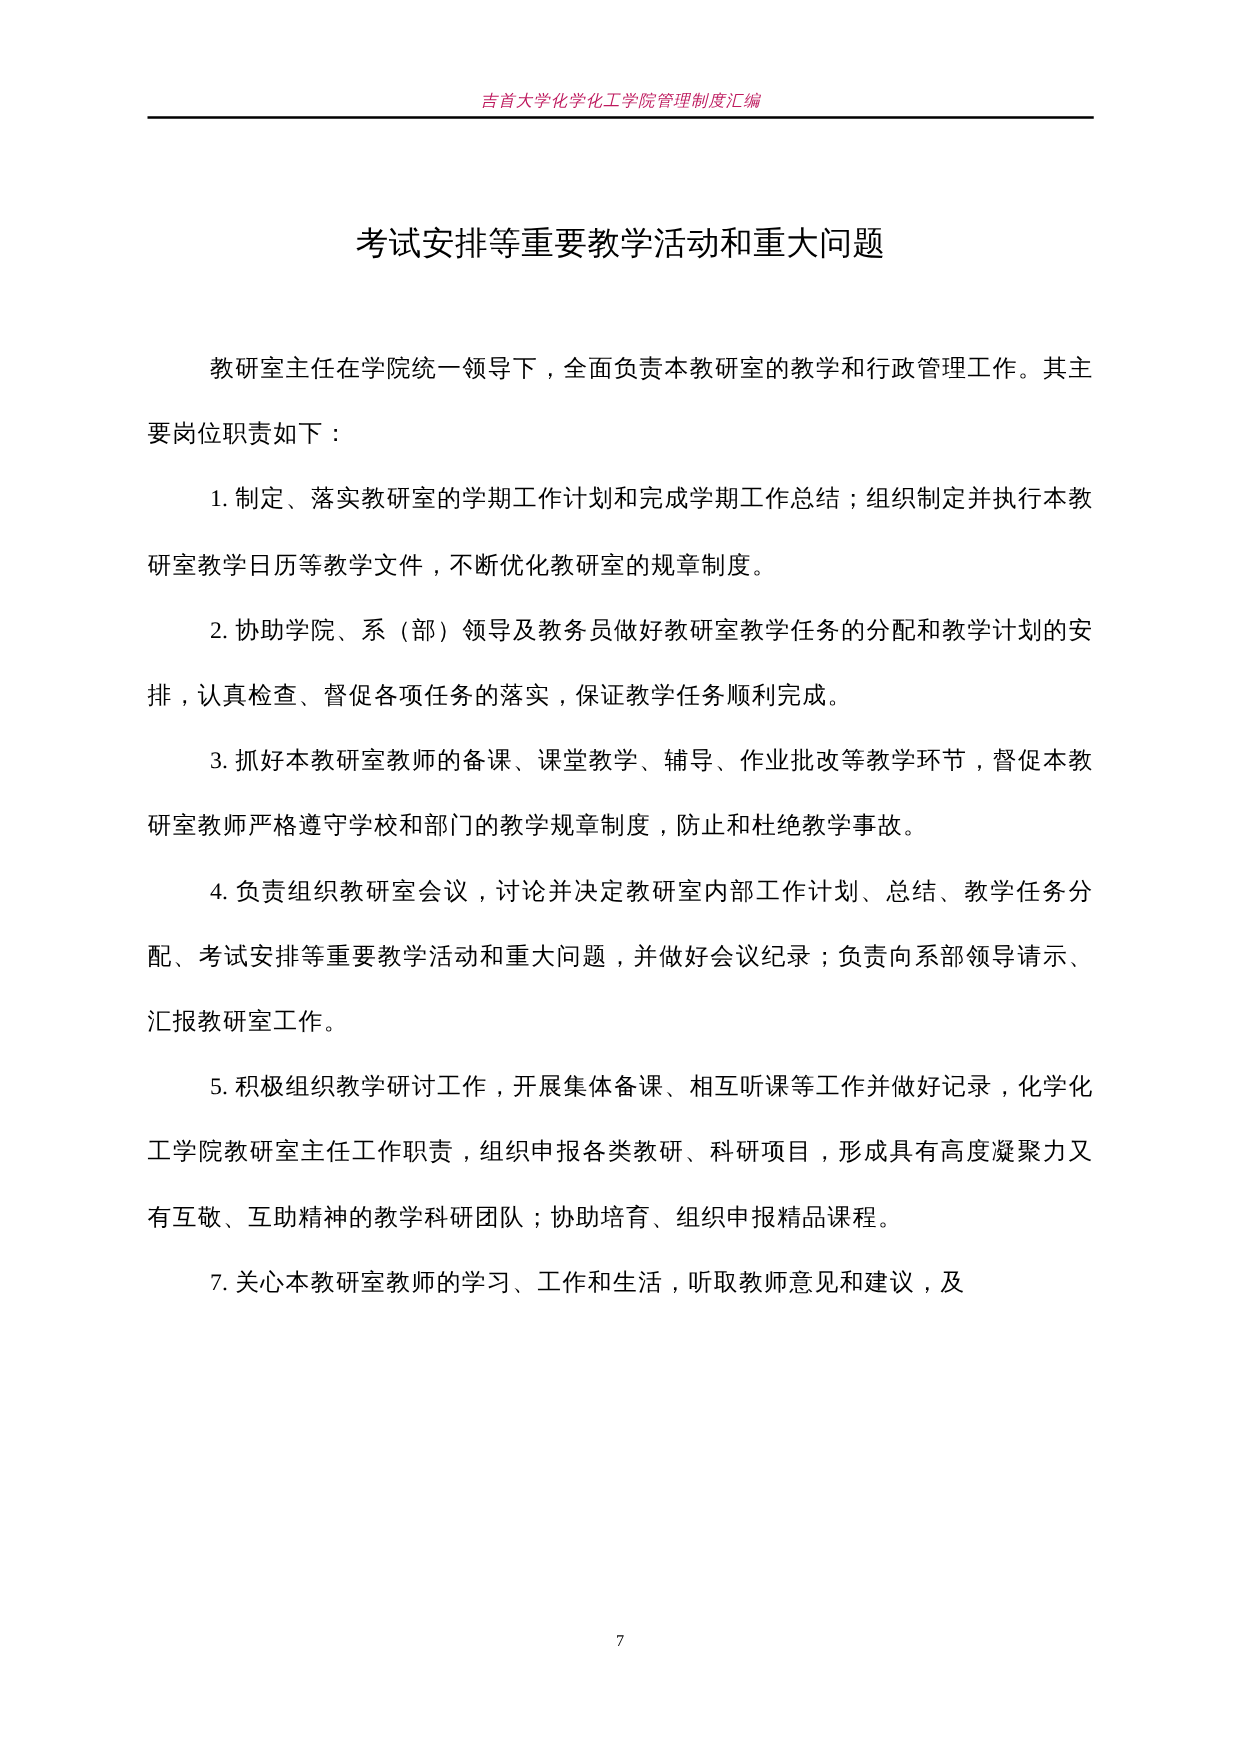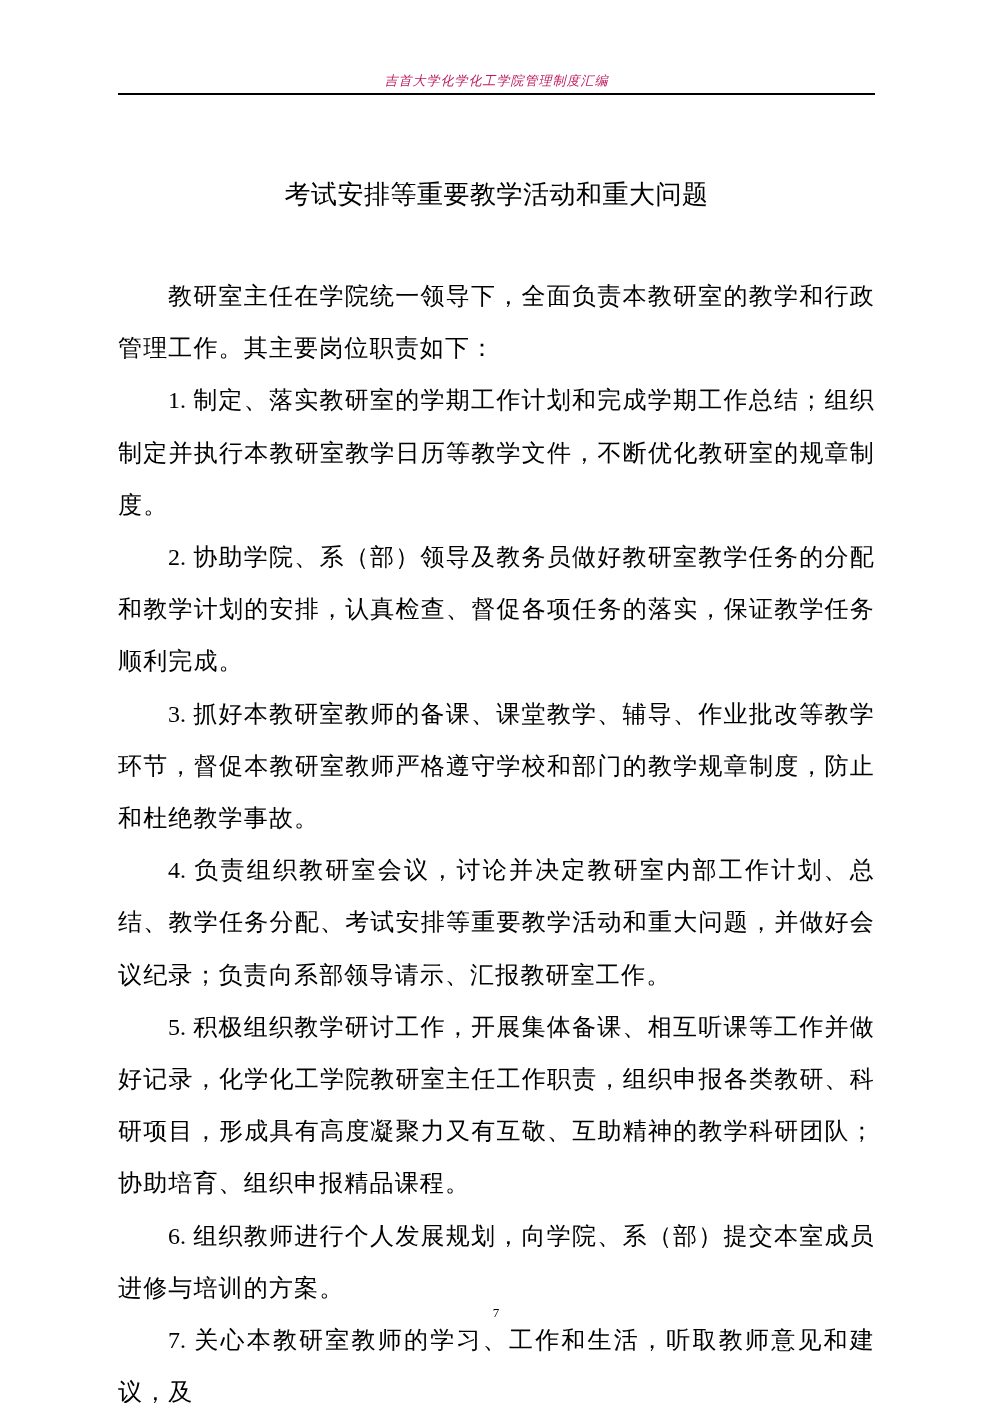--- a/index.html
+++ b/index.html
@@ -48,21 +48,21 @@
     font-weight: normal;
   }
   .body-text {
     position: absolute;
     left: 118px;
     top: 270px;
     width: 757px;
   }
   .para {
     margin: 0;
-    font-size: 24px;
+    font-size: 19px;
     line-height: 52.2px;
     text-indent: 50px;
     text-align: justify;
     text-align-last: left;
     letter-spacing: 1.15px;
   }
   .para .num {
     letter-spacing: 0;
   }
   .page-number {
@@ -89,18 +89,17 @@
   <p class="para"><span class="num">1.</span><span> 制定、落实教研室的学期工作计划和完成学期工作总结；组织制定并执行本教研室教学日历等教学文件，不断优化教研室的规章制度。</span></p>
 
   <p class="para"><span class="num">2.</span><span> 协助学院、系（部）领导及教务员做好教研室教学任务的分配和教学计划的安排，认真检查、督促各项任务的落实，保证教学任务顺利完成。</span></p>
 
   <p class="para"><span class="num">3.</span><span> 抓好本教研室教师的备课、课堂教学、辅导、作业批改等教学环节，督促本教研室教师严格遵守学校和部门的教学规章制度，防止和杜绝教学事故。</span></p>
 
   <p class="para"><span class="num">4.</span><span> 负责组织教研室会议，讨论并决定教研室内部工作计划、总结、教学任务分配、考试安排等重要教学活动和重大问题，并做好会议纪录；负责向系部领导请示、汇报教研室工作。</span></p>
 
   <p class="para"><span class="num">5.</span><span> 积极组织教学研讨工作，开展集体备课、相互听课等工作并做好记录，化学化工学院教研室主任工作职责，组织申报各类教研、科研项目，形成具有高度凝聚力又有互敬、互助精神的教学科研团队；协助培育、组织申报精品课程。</span></p>
 
-  <p class="para"><span class="num">6.</span><span> 组织教师进行个人发展规划，向学院、系（部）提交本室成员进修与培训的方案。</span></p>
 
   <p class="para"><span class="num">7.</span><span> 关心本教研室教师的学习、工作和生活，听取教师意见和建议，及</span></p>
 </div>
 
 <div class="page-number">7</div>
 
 </body></html>

